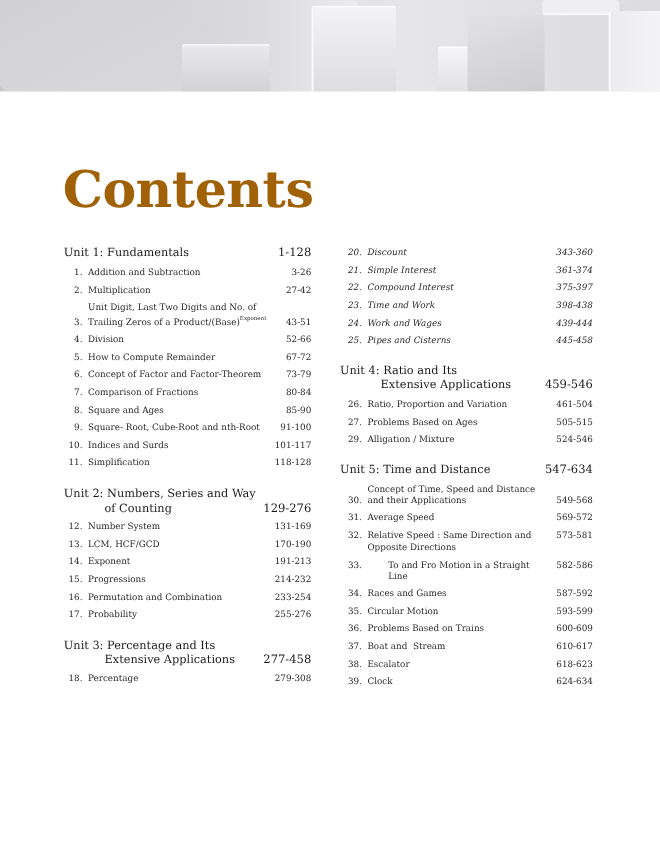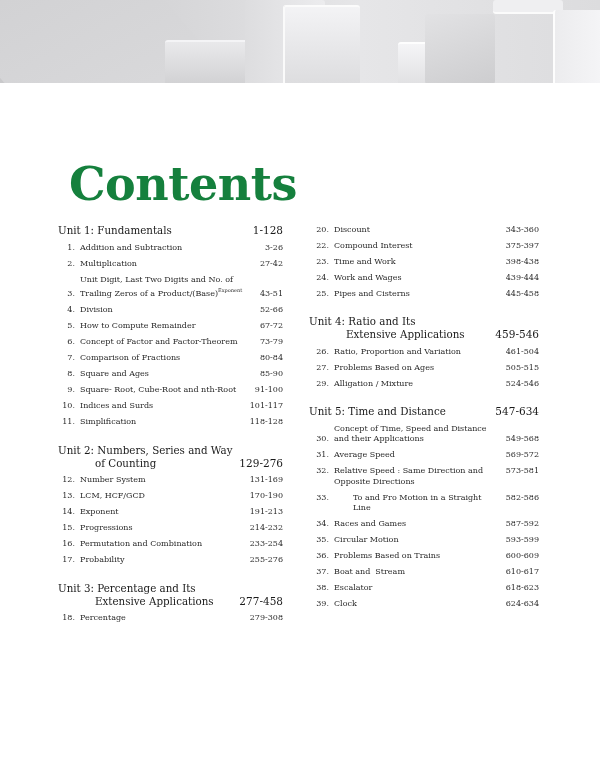--- a/index.html
+++ b/index.html
@@ -6,23 +6,23 @@
     body {
       width: 600px; height: 767px; background: #ffffff; position: relative; overflow: hidden;
       font-family: "DejaVu Serif", "Liberation Serif", serif; color: #1a1a1a;
     }
     .banner {
       position: absolute; left: 0; top: 0; width: 600px; height: 83px; overflow: hidden;
       background: linear-gradient(90deg, #c9c9cb 0%, #d9d9db 35%, #e6e6e8 60%, #dcdcde 100%);
     }
     .banner .blk { position: absolute; border-radius: 3px; }
     .title {
-      position: absolute; left: 57px; top: 145px; margin: 12px;
+      position: absolute; left: 57px; top: 145px; margin: 0;
       font-family: "DejaVu Serif", serif; font-weight: bold; font-size: 46px; letter-spacing: -0.5px;
-      color: #15803d;
+      color: #a16207;
     }
     .col { position: absolute; top: 224px; }
     .col.left { left: 58px; width: 225px; }
     .col.right { left: 309px; width: 230px; }
     .unit { position: relative; margin-bottom: 4px; }
     .unit-head {
       display: flex; justify-content: space-between; align-items: flex-end;
       font-family: "DejaVu Serif", serif; font-weight: normal; font-size: 10.3px; line-height: 13px;
       color: #1a1a1a;
     }
@@ -169,25 +169,30 @@
     </div>
     <div class="item">
         <span class="num">18.</span>
         <span class="lbl">Percentage</span>
         <span class="pg">279-308</span>
       </div>
   </div>
 </div>
 
 <div class="col right">
-  <div class="unit" style="margin-top:-5px;">
+  <div class="unit" style="margin-top:-5px;font-style:italic;">
     <div class="item">
         <span class="num">20.</span>
         <span class="lbl">Discount</span>
         <span class="pg">343-360</span>
+      </div>
+    <div class="item">
+        <span class="num">21.</span>
+        <span class="lbl">Simple Interest</span>
+        <span class="pg">361-374</span>
       </div>
     <div class="item">
         <span class="num">22.</span>
         <span class="lbl">Compound Interest</span>
         <span class="pg">375-397</span>
       </div>
     <div class="item">
         <span class="num">23.</span>
         <span class="lbl">Time and Work</span>
         <span class="pg">398-438</span>

